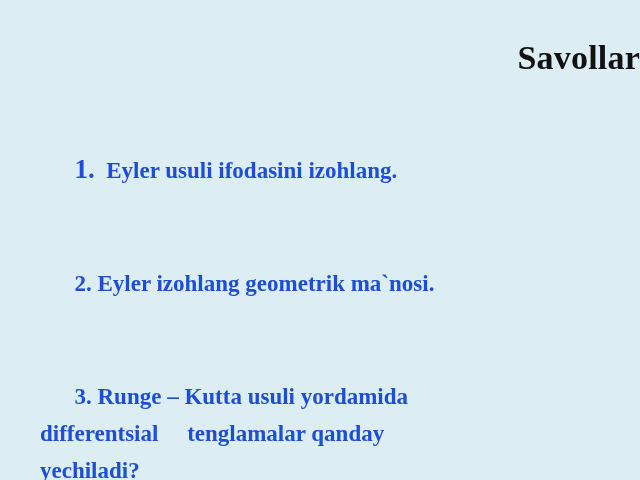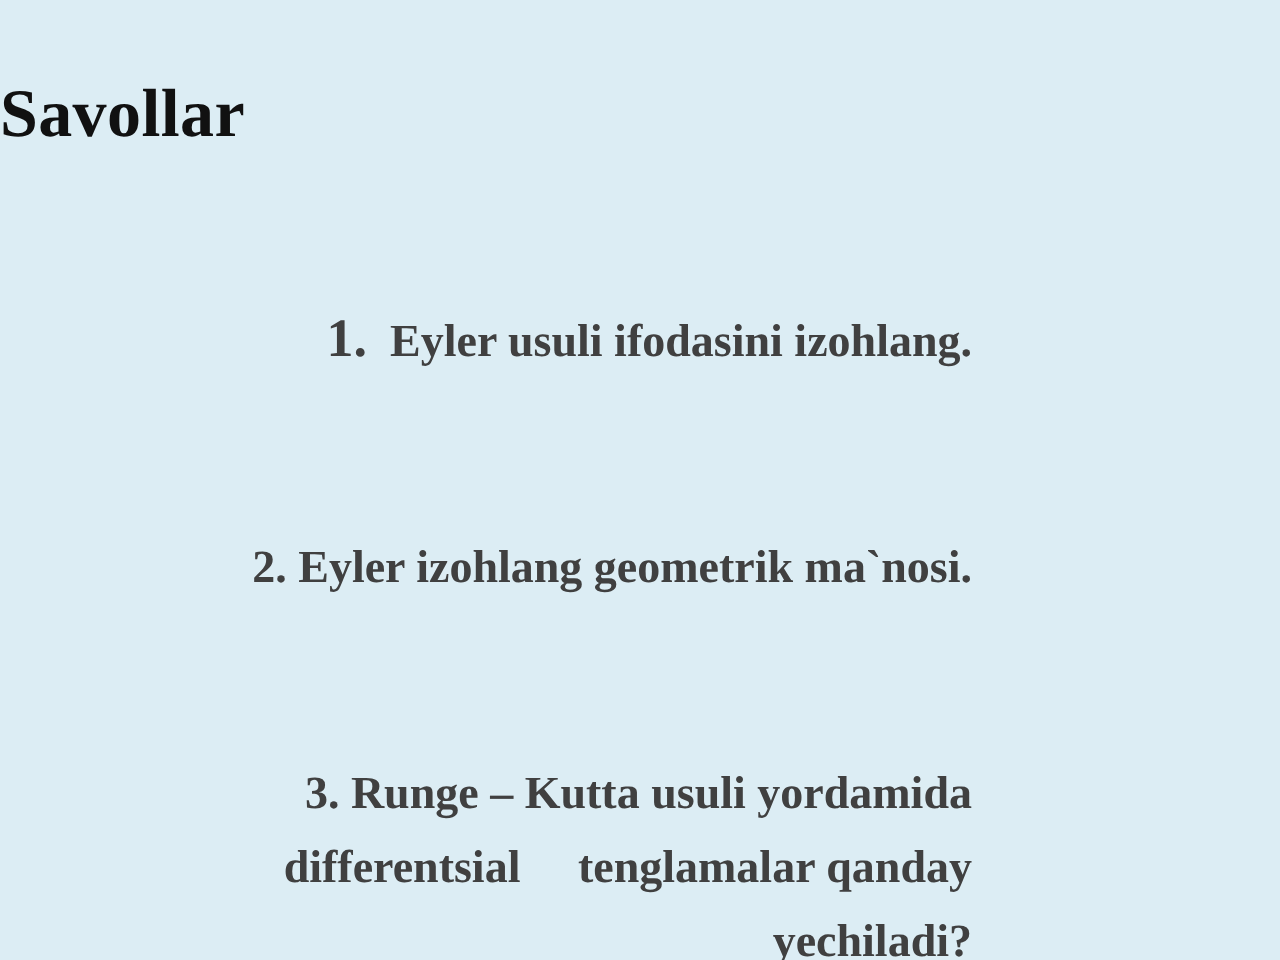--- a/index.html
+++ b/index.html
@@ -21,42 +21,42 @@
     height: 480px;
     background: #dcedf4;
     box-sizing: border-box;
   }
 
   .slide-title {
     position: absolute;
     left: 0;
     top: 38px;
     width: 640px;
-    text-align: left;
+    text-align: right;
     font-size: 34px;
     font-weight: bold;
     line-height: 1.2;
     letter-spacing: 0.2px;
     color: #111111;
   }
 
   .body-block {
     position: absolute;
     left: 40px;
     top: 114px;
     width: 446px;
   }
 
   .q-item {
     font-size: 23px;
     font-weight: bold;
     line-height: 37px;
-    color: #404040;
+    color: #1d4ed8;
     margin: 0 0 2px 0;
-    text-align: right;
+    text-align: left;
     white-space: pre-wrap;
     word-spacing: 0px;
   }
 
   .q-item .q-num-big {
     font-size: 27px;
     font-weight: bold;
   }
 
   .q-item .q-gap {

